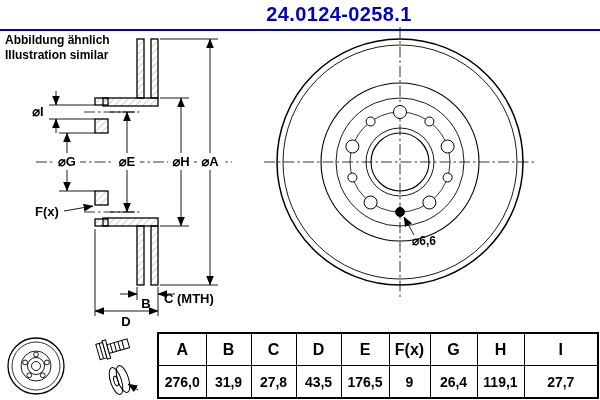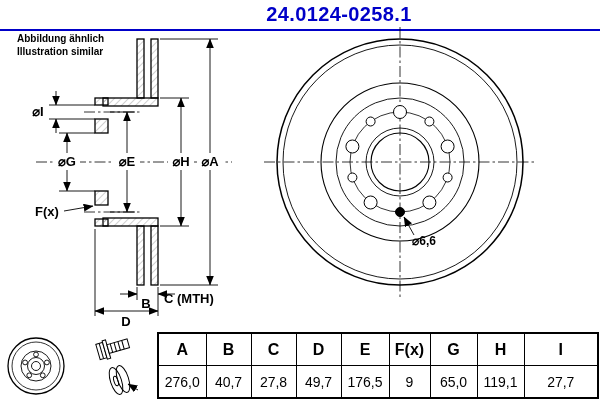--- a/index.html
+++ b/index.html
@@ -1,30 +1,30 @@
 <!DOCTYPE html>
 <html><head>
 <meta charset="utf-8">
 <style>
   html,body{margin:0;padding:0;background:#fff;}
   .page{position:relative;width:600px;height:400px;background:#fff;font-family:"Liberation Sans",sans-serif;overflow:hidden;}
   .header{position:absolute;top:0;left:0;width:600px;height:29px;display:flex;align-items:center;justify-content:center;gap:87px;padding-left:78px;box-sizing:border-box;color:#0000C8;font-size:20px;font-weight:bold;letter-spacing:0.4px;}
   .header-rule{position:absolute;top:29px;left:0;width:600px;height:2px;background:#0000C8;}
-  .note{position:absolute;top:33px;left:17px;font-size:10px;font-weight:bold;color:#000;line-height:1.25;}
+  .note{position:absolute;top:33px;left:5px;font-size:12px;font-weight:bold;color:#000;line-height:1.25;}
   svg.drawing{position:absolute;top:0;left:0;}
   .cl{stroke:#000;stroke-width:0.8;stroke-dasharray:11 3 2.5 3;fill:none;}
   .outline{stroke:#000;stroke-width:1.3;}
   .dim{stroke:#000;stroke-width:0.9;fill:none;}
   .dim-label{font-family:"Liberation Sans",sans-serif;font-weight:bold;font-size:13px;fill:#000;stroke:none;}
   .small-label{font-family:"Liberation Sans",sans-serif;font-weight:bold;font-size:12px;fill:#000;stroke:none;}
   .lbl-bg{fill:#fff;stroke:none;}
   .spec-table{position:absolute;left:157px;top:332px;border-collapse:collapse;table-layout:fixed;background:#fff;border:2px solid #000;}
   .spec-table th,.spec-table td{border:1.5px solid #000;text-align:center;vertical-align:middle;padding:0;color:#000;height:31px;}
   .spec-table th{font-size:16px;font-weight:bold;}
-  .spec-table td{font-size:14px;font-weight:normal;}
+  .spec-table td{font-size:14px;font-weight:bold;}
 </style>
 </head>
 <body>
 
 <div class="page">
 
   <div class="header">
     <span>24.0124-0258.1</span>
   </div>
   <div class="header-rule"></div>
@@ -196,25 +196,25 @@
         <th>C</th>
         <th>D</th>
         <th>E</th>
         <th>F(x)</th>
         <th>G</th>
         <th>H</th>
         <th>I</th>
       </tr>
       <tr>
         <td>276,0</td>
-        <td>40,7</td>
+        <td>31,9</td>
         <td>27,8</td>
-        <td>49,7</td>
+        <td>43,5</td>
         <td>176,5</td>
         <td>9</td>
-        <td>65,0</td>
+        <td>26,4</td>
         <td>119,1</td>
         <td>27,7</td>
       </tr>
     </tbody>
   </table>
 
 </div>
 
 </body></html>

